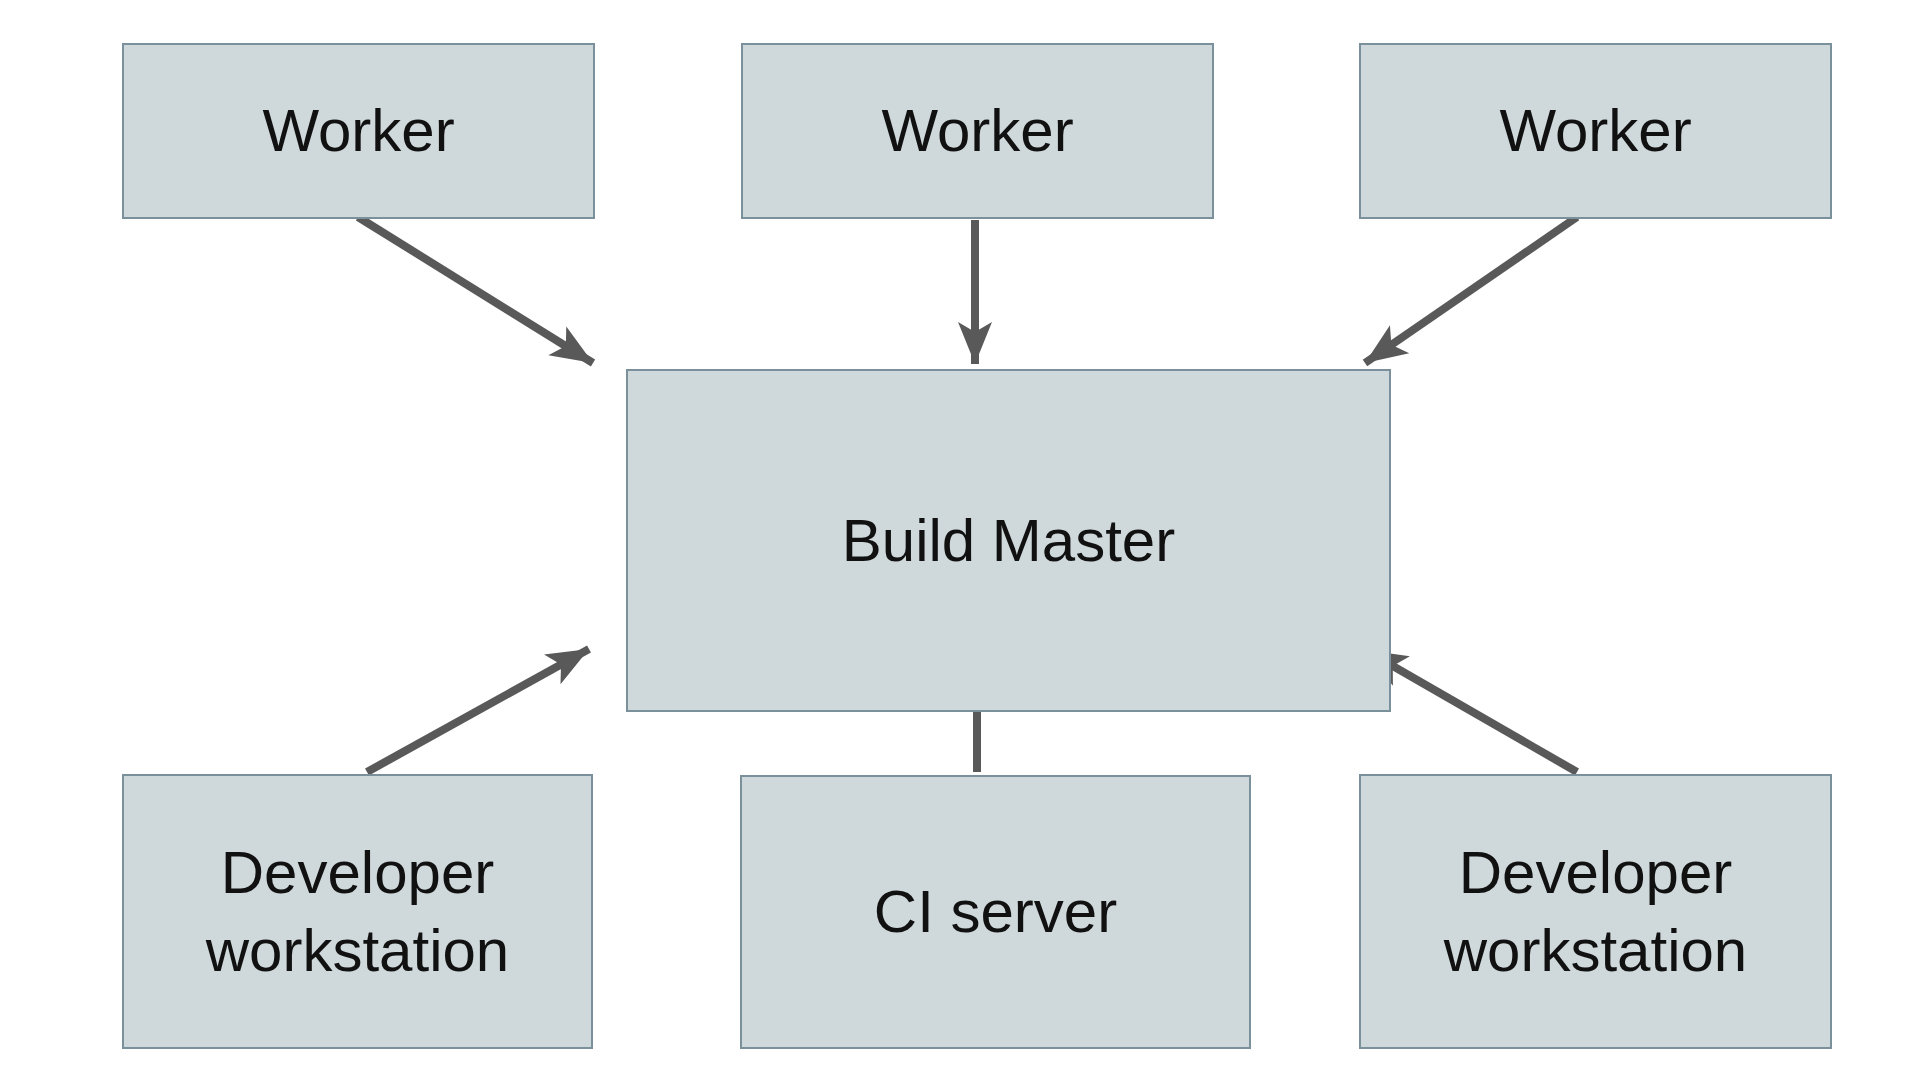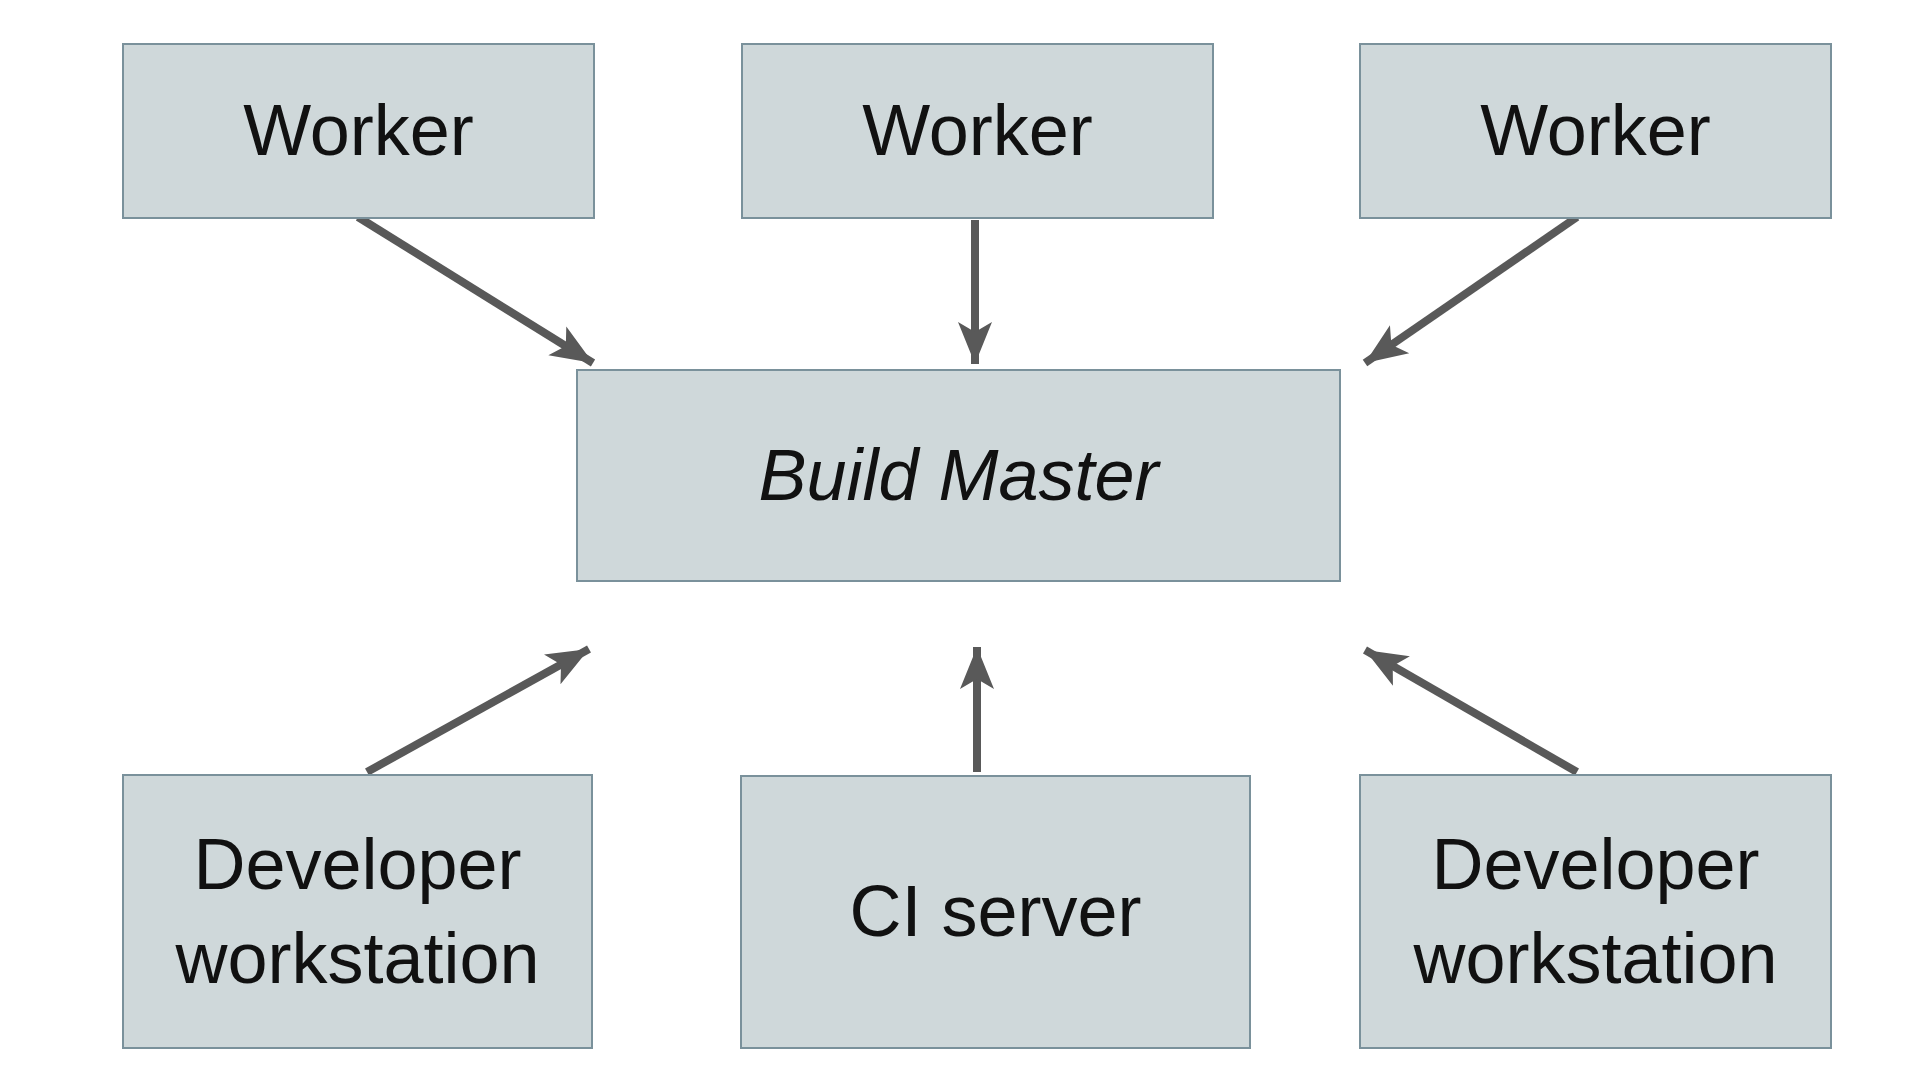--- a/index.html
+++ b/index.html
@@ -33,29 +33,29 @@
     box-sizing: border-box;
     background: var(--box-fill, #cfd8da);
     border: 2px solid var(--box-border, #7a919b);
     display: flex;
     align-items: center;
     justify-content: center;
     text-align: center;
   }
   .node .label {
     color: var(--text, #111111);
-    font-size: 72px;
+    font-size: 60px;
     line-height: 1.3;
     letter-spacing: 0px;
   }
   
   .n-worker-1      { left: 122px;  top: 43px;  width: 473px; height: 176px; }
   .n-worker-2      { left: 741px;  top: 43px;  width: 473px; height: 176px; }
   .n-worker-3      { left: 1359px; top: 43px;  width: 473px; height: 176px; }
-  .n-build-master  { left: 576px;  top: 369px; width: 765px; height: 213px; font-style: italic; }
+  .n-build-master  { left: 626px;  top: 369px; width: 765px; height: 343px; }
   .n-dev-left      { left: 122px;  top: 774px; width: 471px; height: 275px; }
   .n-ci-server     { left: 740px;  top: 775px; width: 511px; height: 274px; }
   .n-dev-right     { left: 1359px; top: 774px; width: 473px; height: 275px; }
 </style>
 </head>
 <body>
 
 <div class="canvas">
 
   <svg class="arrows-layer" viewBox="0 0 1910 1090" xmlns="http://www.w3.org/2000/svg">

